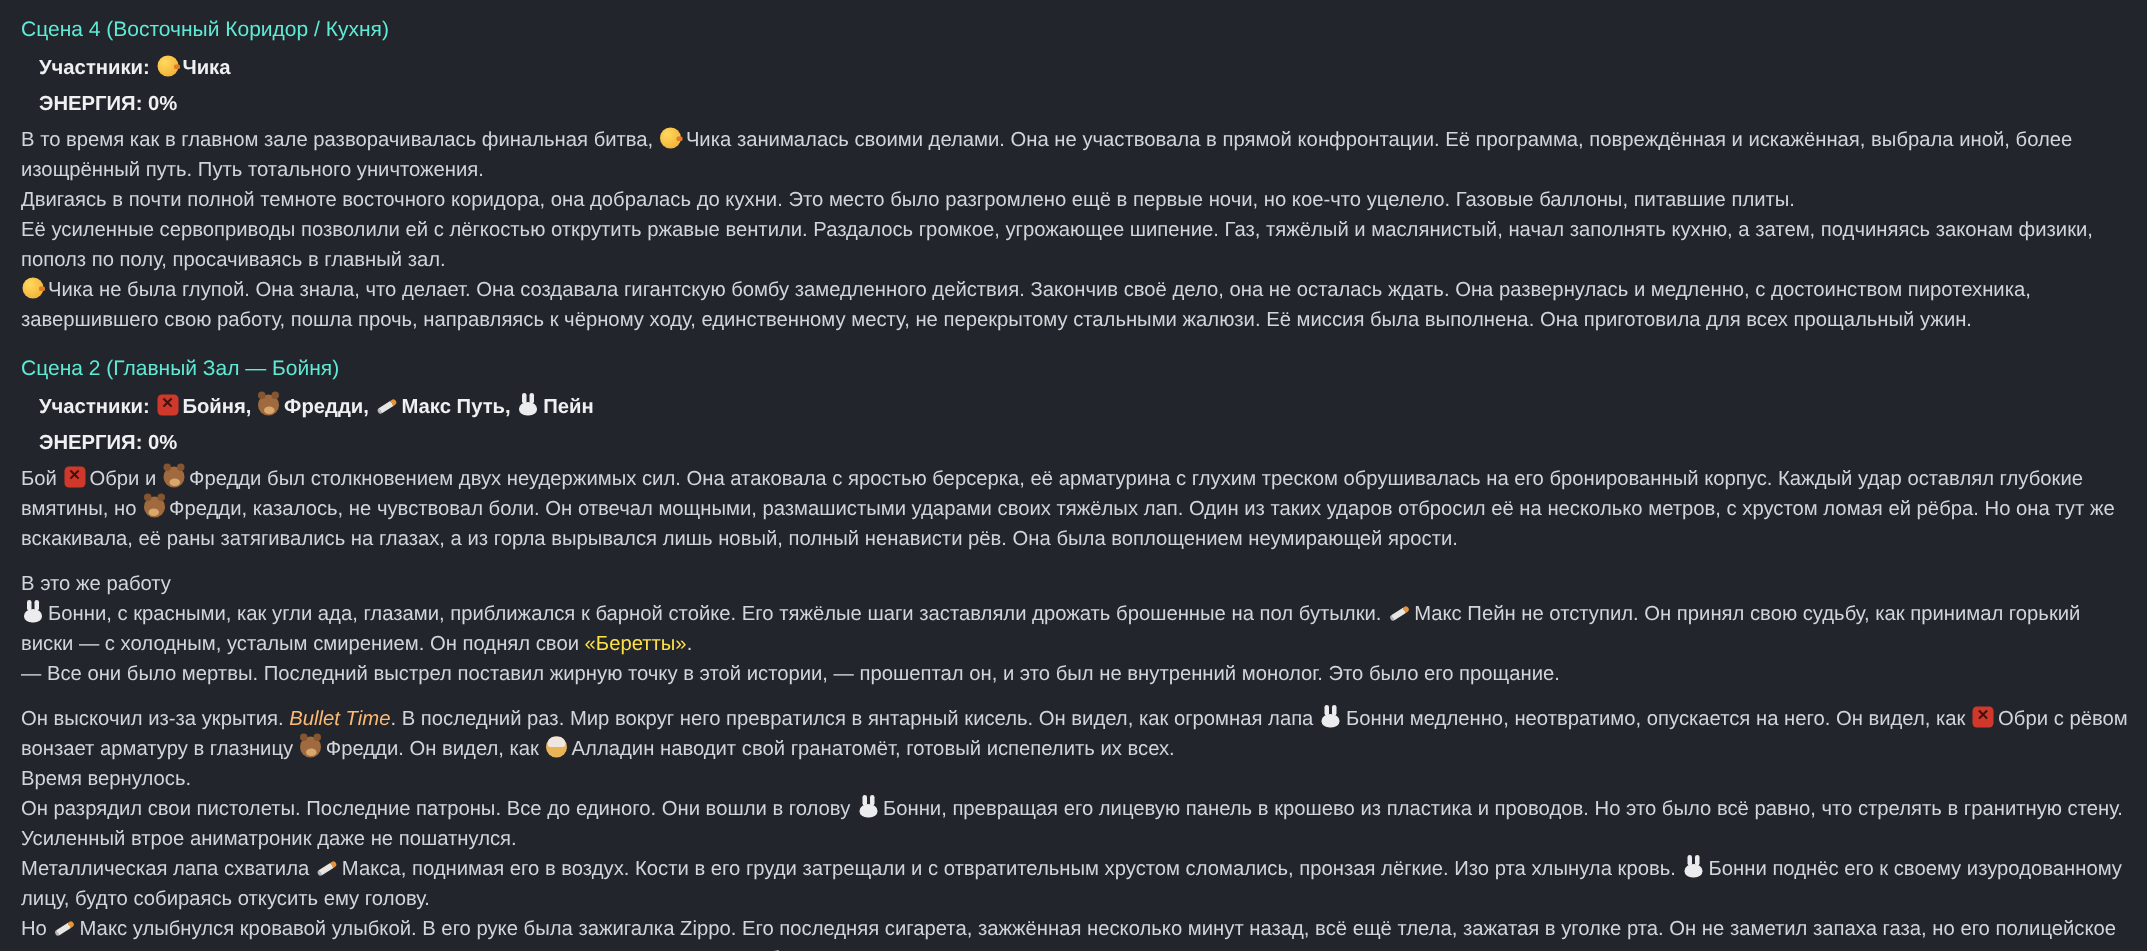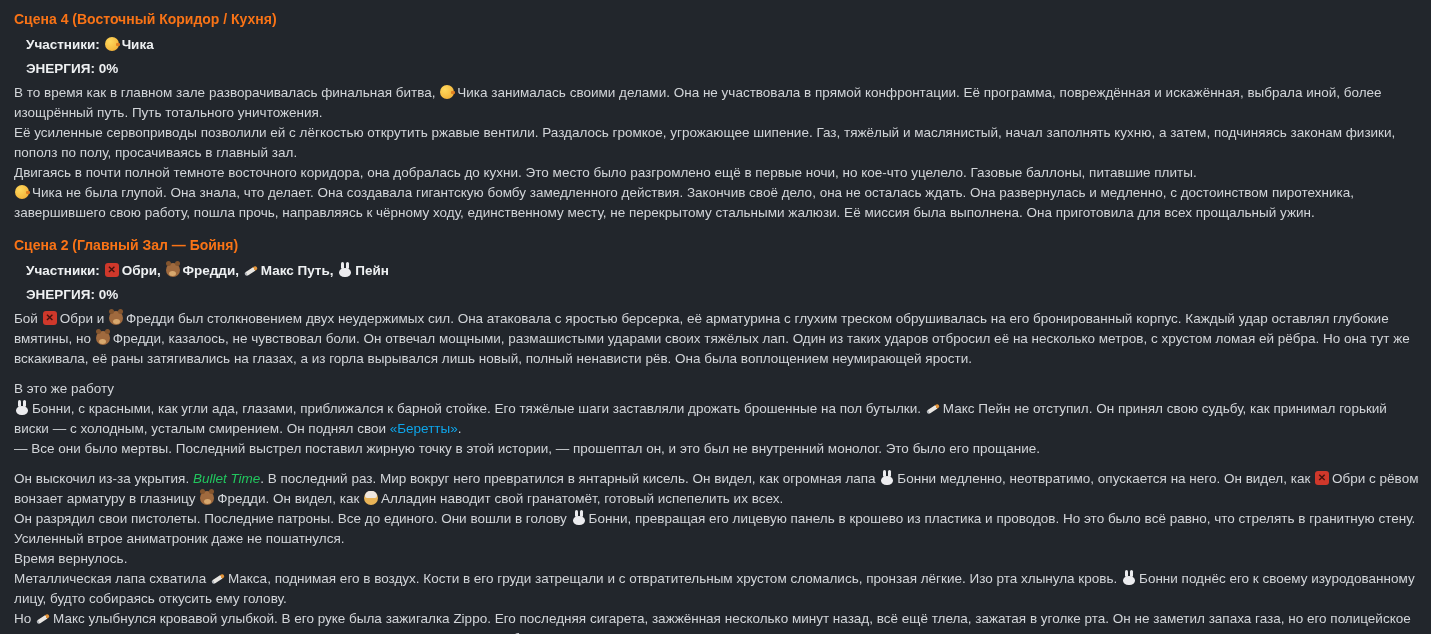--- a/index.html
+++ b/index.html
@@ -7,29 +7,29 @@
     width:1431px;height:634px;box-sizing:border-box;
     background:#22262c;
     color:#d2d5d9;
     font-family:"Liberation Sans", sans-serif;
     font-size:13.5px;
     padding:9px 12px 0 14px;
     overflow:hidden;
   }
   .block{line-height:20px;margin:0 0 2px 0;}
   .heading{
-    font-weight:700;font-size:14px;color:#f97316;
+    font-weight:400;font-size:14px;color:#5eead4;
     margin:12px 0 6px 0;line-height:20px;
   }
   .heading:first-child{margin-top:0;}
   .meta{font-weight:700;color:#eef0f2;margin:0 0 4px 12px;}
   .para{margin:0;}
   .gap{margin-top:10px;}
-  .accent{color:#0ea5e9;}
-  .muted-italic{color:#22c55e;font-style:italic;}
+  .accent{color:#fde047;}
+  .muted-italic{color:#fdba74;font-style:italic;}
 
   
   .emoji{display:inline-block;width:14px;height:14px;vertical-align:-2px;margin:0 3px 0 1px;position:relative;}
   .e-chick{background:radial-gradient(circle at 35% 32%, #ffd95e, #f0a72e);border-radius:50%;}
   .e-chick::after{content:"";position:absolute;right:-1px;top:6px;width:4px;height:3px;background:#e07f23;border-radius:1px;}
   .e-anger{background:#cf382b;border-radius:3px;}
   .e-anger::after{content:"\2715";position:absolute;left:0;right:0;top:0;bottom:0;color:#3f120d;font-size:10px;line-height:14px;text-align:center;font-weight:700;}
   .e-bear{background:#a06a3e;border-radius:50%;}
   .e-bear::before{content:"";position:absolute;top:-2px;left:0;width:5px;height:5px;background:#84552e;border-radius:50%;box-shadow:9px 0 0 #84552e;}
   .e-bear::after{content:"";position:absolute;left:3.5px;bottom:1px;width:7px;height:5px;background:#d8a86e;border-radius:50%;}
@@ -44,28 +44,28 @@
   .e-turban::before{content:"";position:absolute;top:0;left:1px;right:1px;height:7px;background:#efe7df;border-radius:7px 7px 3px 3px;}
 </style>
 </head>
 <body>
 
 <div>
     <div class="block heading"><span>Сцена 4 (Восточный Коридор / Кухня)</span></div>
     <div class="block meta"><span>Участники: </span><span class="emoji e-chick" title="🐤"></span><span>Чика</span></div>
     <div class="block meta"><span>ЭНЕРГИЯ: 0%</span></div>
     <div class="block para"><span>В то время как в главном зале разворачивалась финальная битва, </span><span class="emoji e-chick" title="🐤"></span><span>Чика занималась своими делами. Она не участвовала в прямой конфронтации. Её программа, повреждённая и искажённая, выбрала иной, более изощрённый путь. Путь тотального уничтожения.</span></div>
+    <div class="block para"><span>Двигаясь в почти полной темноте восточного коридора, она добралась до кухни. Это место было разгромлено ещё в первые ночи, но кое-что уцелело. Газовые баллоны, питавшие плиты.</span></div>
     <div class="block para"><span>Её усиленные сервоприводы позволили ей с лёгкостью открутить ржавые вентили. Раздалось громкое, угрожающее шипение. Газ, тяжёлый и маслянистый, начал заполнять кухню, а затем, подчиняясь законам физики, пополз по полу, просачиваясь в главный зал.</span></div>
-    <div class="block para"><span>Двигаясь в почти полной темноте восточного коридора, она добралась до кухни. Это место было разгромлено ещё в первые ночи, но кое-что уцелело. Газовые баллоны, питавшие плиты.</span></div>
     <div class="block para"><span class="emoji e-chick" title="🐤"></span><span>Чика не была глупой. Она знала, что делает. Она создавала гигантскую бомбу замедленного действия. Закончив своё дело, она не осталась ждать. Она развернулась и медленно, с достоинством пиротехника, завершившего свою работу, пошла прочь, направляясь к чёрному ходу, единственному месту, не перекрытому стальными жалюзи. Её миссия была выполнена. Она приготовила для всех прощальный ужин.</span></div>
     <div class="block heading"><span>Сцена 2 (Главный Зал — Бойня)</span></div>
-    <div class="block meta"><span>Участники: </span><span class="emoji e-anger" title="💢"></span><span>Обри, </span><span class="emoji e-bear" title="🐻"></span><span>Фредди,  </span><span class="emoji e-cigarette" title="🚬"></span><span>Макс Путь, </span><span class="emoji e-rabbit" title="🐰"></span><span>Пейн</span></div>
+    <div class="block meta"><span>Участники: </span><span class="emoji e-anger" title="💢"></span><span>Бойня, </span><span class="emoji e-bear" title="🐻"></span><span>Фредди,  </span><span class="emoji e-cigarette" title="🚬"></span><span>Макс Путь, </span><span class="emoji e-rabbit" title="🐰"></span><span>Пейн</span></div>
     <div class="block meta"><span>ЭНЕРГИЯ: 0%</span></div>
     <div class="block para"><span>Бой </span><span class="emoji e-anger" title="💢"></span><span>Обри и </span><span class="emoji e-bear" title="🐻"></span><span>Фредди был столкновением двух неудержимых сил. Она атаковала с яростью берсерка, её арматурина с глухим треском обрушивалась на его бронированный корпус. Каждый удар оставлял глубокие вмятины, но </span><span class="emoji e-bear" title="🐻"></span><span>Фредди, казалось, не чувствовал боли. Он отвечал мощными, размашистыми ударами своих тяжёлых лап. Один из таких ударов отбросил её на несколько метров, с хрустом ломая ей рёбра. Но она тут же вскакивала, её раны затягивались на глазах, а из горла вырывался лишь новый, полный ненависти рёв. Она была воплощением неумирающей ярости.</span></div>
     <div class="block para gap"><span>В это же работу</span></div>
     <div class="block para"><span class="emoji e-rabbit" title="🐰"></span><span>Бонни, с красными, как угли ада, глазами, приближался к барной стойке. Его тяжёлые шаги заставляли дрожать брошенные на пол бутылки. </span><span class="emoji e-cigarette" title="🚬"></span><span>Макс Пейн не отступил. Он принял свою судьбу, как принимал горький виски — с холодным, усталым смирением. Он поднял свои </span><span class="accent">«Беретты»</span><span>.</span></div>
     <div class="block para"><span>— Все они было мертвы. Последний выстрел поставил жирную точку в этой истории, — прошептал он, и это был не внутренний монолог. Это было его прощание.</span></div>
     <div class="block para gap"><span>Он выскочил из-за укрытия. </span><span class="muted-italic">Bullet Time</span><span>. В последний раз. Мир вокруг него превратился в янтарный кисель. Он видел, как огромная лапа </span><span class="emoji e-rabbit" title="🐰"></span><span>Бонни медленно, неотвратимо, опускается на него. Он видел, как </span><span class="emoji e-anger" title="💢"></span><span>Обри с рёвом вонзает арматуру в глазницу </span><span class="emoji e-bear" title="🐻"></span><span>Фредди. Он видел, как </span><span class="emoji e-turban" title="👳"></span><span>Алладин наводит свой гранатомёт, готовый испепелить их всех.</span></div>
+    <div class="block para"><span>Время вернулось.</span></div>
     <div class="block para"><span>Он разрядил свои пистолеты. Последние патроны. Все до единого. Они вошли в голову </span><span class="emoji e-rabbit" title="🐰"></span><span>Бонни, превращая его лицевую панель в крошево из пластика и проводов. Но это было всё равно, что стрелять в гранитную стену. Усиленный втрое аниматроник даже не пошатнулся.</span></div>
-    <div class="block para"><span>Время вернулось.</span></div>
     <div class="block para"><span>Металлическая лапа схватила </span><span class="emoji e-cigarette" title="🚬"></span><span>Макса, поднимая его в воздух. Кости в его груди затрещали и с отвратительным хрустом сломались, пронзая лёгкие. Изо рта хлынула кровь. </span><span class="emoji e-rabbit" title="🐰"></span><span>Бонни поднёс его к своему изуродованному лицу, будто собираясь откусить ему голову.</span></div>
     <div class="block para"><span>Но </span><span class="emoji e-cigarette" title="🚬"></span><span>Макс улыбнулся кровавой улыбкой. В его руке была зажигалка Zippo. Его последняя сигарета, зажжённая несколько минут назад, всё ещё тлела, зажатая в уголке рта. Он не заметил запаха газа, но его полицейское чутьё, его инстинкт жителя самого дна, подсказал ему — что-то не так. Воздух был слишком тяжёлым.</span></div>
   </div>
 
 </body></html>

